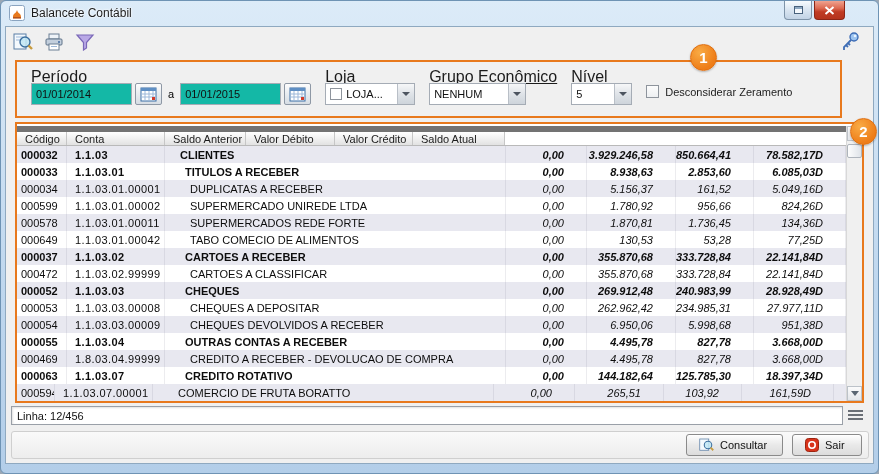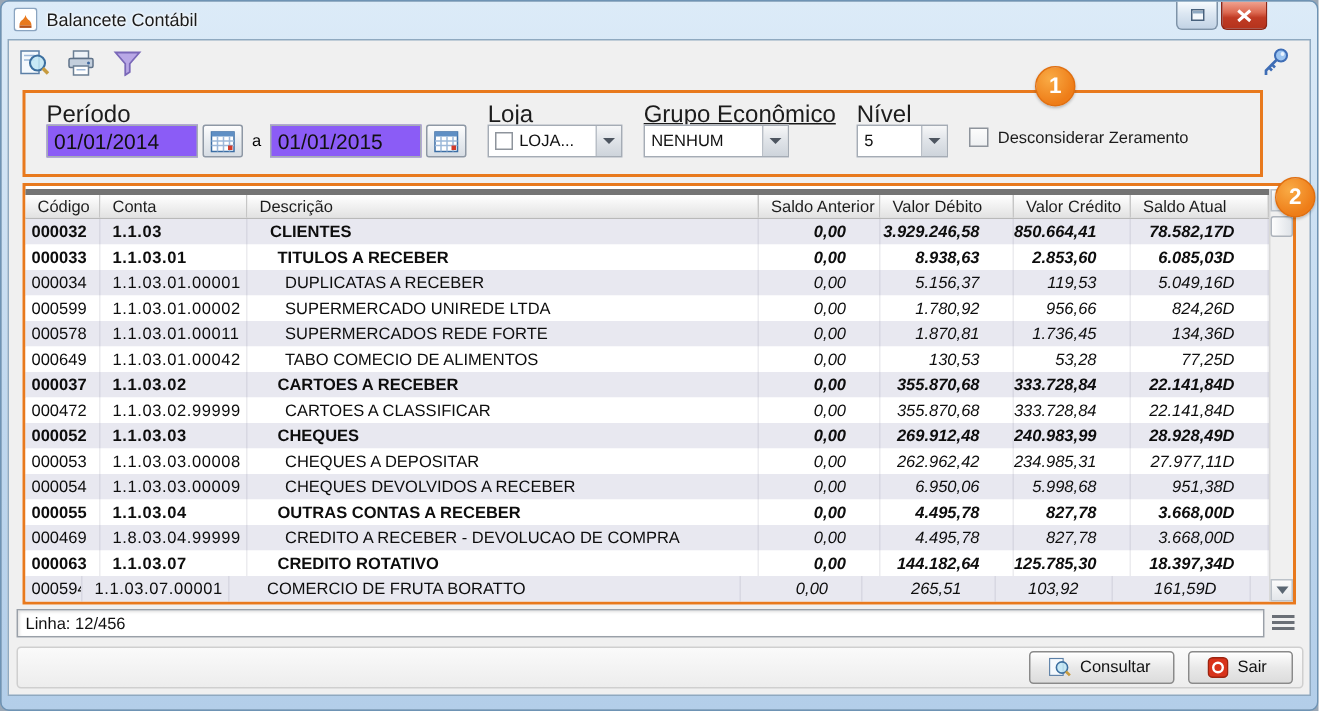--- a/index.html
+++ b/index.html
@@ -52,22 +52,22 @@
   .filter-panel{
     position:absolute; left:9px; top:33px; width:827px; height:58px;
     border:2px solid #E8791D; background:#f0f0f0;
     display:flex; align-items:flex-start; padding:4px 0 0 14px; gap:14px;
   }
   .fgroup{ display:flex; flex-direction:column; }
   .flabel{ font-size:16px; color:#1c1c1c; height:17px; padding-top:2px;}
   .flabel.link{ text-decoration:underline; }
   .fcontrols{ display:flex; align-items:center; gap:3px; }
   .datefield{
-    width:101px; height:22px; border:1px solid #a5acb5; background:#8b5cf6;
-    font-size:14px; color:#111; padding:0 4px; display:flex; align-items:center;
+    width:101px; height:22px; border:1px solid #a5acb5; background:#14b8a6;
+    font-size:11px; color:#111; padding:0 4px; display:flex; align-items:center;
   }
   .calbtn{
     width:27px; height:22px; border:1px solid #8e98a5; border-radius:2px;
     background:linear-gradient(#fdfdfd,#e8ecf0 50%,#d7dde4);
     display:flex; align-items:center; justify-content:center; cursor:pointer;
   }
   .sep-a{ font-size:11px; padding:0 3px; }
   .combo{
     height:22px; border:1px solid #a5acb5; background:#ffffff;
     display:flex; align-items:center; font-size:11px; color:#111; cursor:pointer;
@@ -87,21 +87,21 @@
   .checkbox{ width:13px; height:13px; border:1px solid #8e949c; background:linear-gradient(#fcfcfc,#eef0f2); cursor:pointer;}
   .check-label{ font-size:11px; color:#1c1c1c; }
 
   
   .table-panel{
     position:absolute; left:9px; top:95px; width:849px; height:281px;
     border:2px solid #E8791D; background:#ffffff; display:flex;
   }
   .grid{ width:829px; }
   .grid-header{ display:flex; height:20px; margin-top:2px;
-    border-top:4px solid #737373; border-bottom:1px solid #b9b9b9;}
+    border-top:6px solid #737373; border-bottom:1px solid #b9b9b9;}
   .hcell{
     background:linear-gradient(#ffffff,#efefef 55%,#e2e2e2);
     border-right:1px solid #c6c6c6; font-size:11px; color:#1c1c1c;
     display:flex; align-items:center; padding-left:8px; cursor:pointer;
     white-space:nowrap; overflow:hidden;
   }
   .trow{ display:flex; height:17px; background:#ffffff; cursor:pointer;}
   .trow.alt{ background:#e8e8f0; }
   .trow.bold{ font-weight:bold; }
   .tcell{
@@ -275,21 +275,20 @@
         <span class="checkbox"></span>
         <span class="check-label">Desconsiderar Zeramento</span>
       </div>
     </div>
 
     <div class="table-panel">
       <div class="grid">
         <div class="grid-header">
             <div class="hcell" style="width: 50px;">Código</div>
             <div class="hcell" style="width: 98px;">Conta</div>
-            <div class="hcell" style="width: 341px;">Descrição</div>
             <div class="hcell" style="width: 81px;">Saldo Anterior</div>
             <div class="hcell" style="width: 89px;">Valor Débito</div>
             <div class="hcell" style="width: 78px;">Valor Crédito</div>
             <div class="hcell" style="width: 92px;">Saldo Atual</div>
           </div>
         <div>
             <div class="trow alt bold">
               <div class="tcell c0" style="width: 50px;">000032</div>
               <div class="tcell c1" style="width: 98px;">1.1.03</div>
               <div class="tcell c2" style="width: 341px; padding-left: 15px;">CLIENTES</div>
@@ -306,21 +305,21 @@
               <div class="tcell c4 num" style="width: 89px;">8.938,63</div>
               <div class="tcell c5 num" style="width: 78px;">2.853,60</div>
               <div class="tcell c6 num" style="width: 92px;">6.085,03D</div>
             </div>
             <div class="trow alt">
               <div class="tcell c0" style="width: 50px;">000034</div>
               <div class="tcell c1" style="width: 98px;">1.1.03.01.00001</div>
               <div class="tcell c2" style="width: 341px; padding-left: 25px;">DUPLICATAS A RECEBER</div>
               <div class="tcell c3 num" style="width: 81px;">0,00</div>
               <div class="tcell c4 num" style="width: 89px;">5.156,37</div>
-              <div class="tcell c5 num" style="width: 78px;">119,53</div>
+              <div class="tcell c5 num" style="width: 78px;">161,52</div>
               <div class="tcell c6 num" style="width: 92px;">5.049,16D</div>
             </div>
             <div class="trow">
               <div class="tcell c0" style="width: 50px;">000599</div>
               <div class="tcell c1" style="width: 98px;">1.1.03.01.00002</div>
               <div class="tcell c2" style="width: 341px; padding-left: 25px;">SUPERMERCADO UNIREDE LTDA</div>
               <div class="tcell c3 num" style="width: 81px;">0,00</div>
               <div class="tcell c4 num" style="width: 89px;">1.780,92</div>
               <div class="tcell c5 num" style="width: 78px;">956,66</div>
               <div class="tcell c6 num" style="width: 92px;">824,26D</div>

